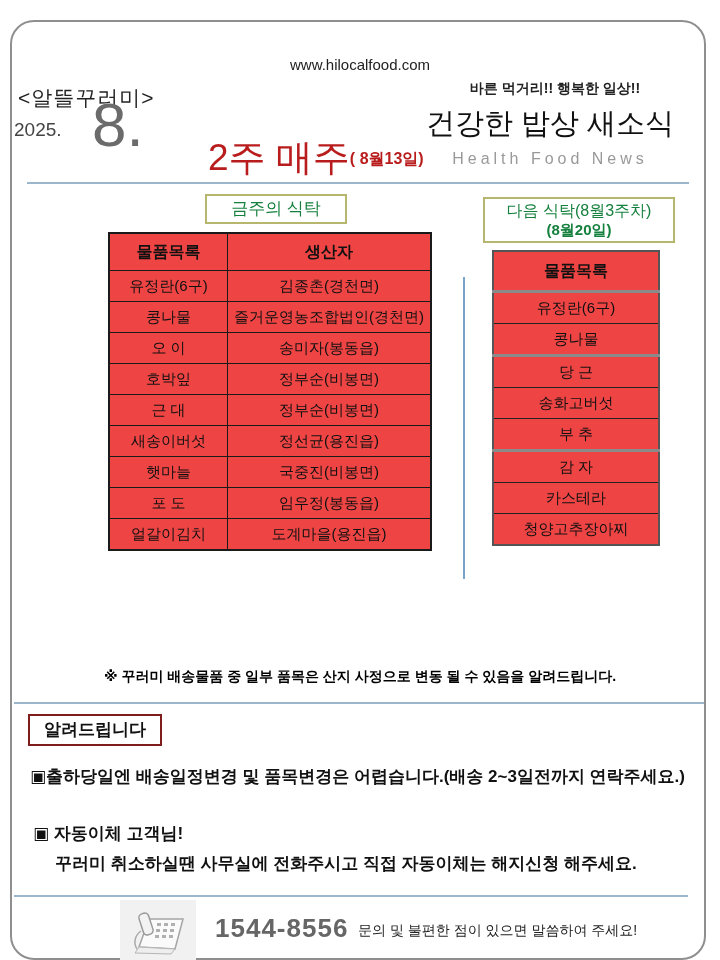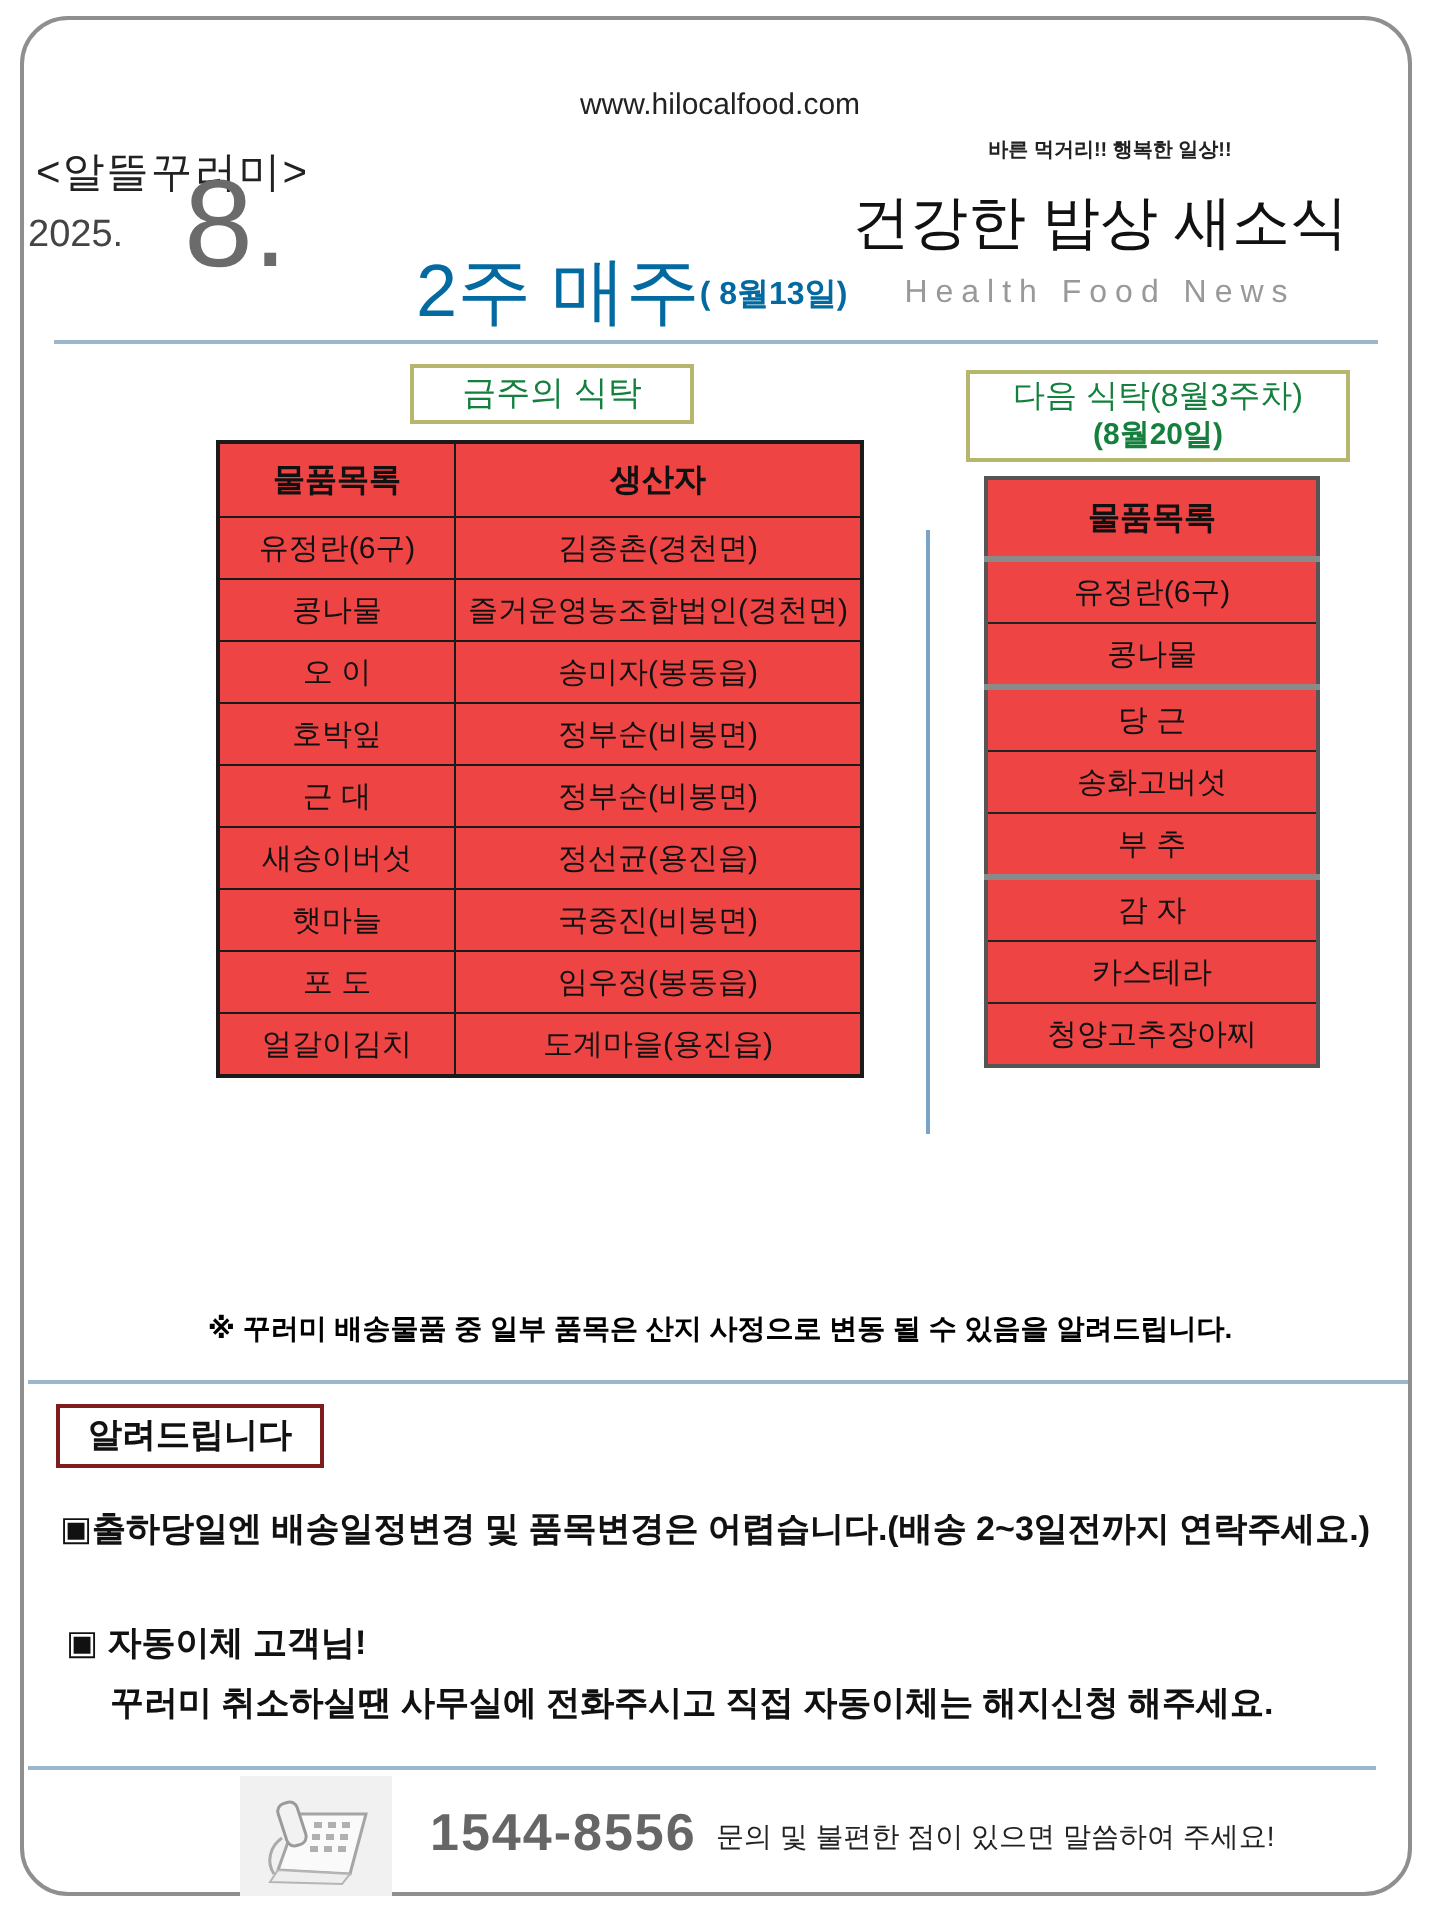--- a/index.html
+++ b/index.html
@@ -1,32 +1,32 @@
 <!DOCTYPE html>
 <html><head>
 <meta charset="utf-8">
 <style>
   html,body{margin:0;padding:0;}
   body{
     width:720px;height:960px;position:relative;background:#ffffff;
     font-family:"Liberation Sans","DejaVu Sans",sans-serif;color:#111;
     overflow:hidden;
   }
-  .abs{position:absolute;}
+  .abs{position:absolute;margin-top:12px;}
   .frame{
     left:10px;top:8px;width:692px;height:936px;
     border:2px solid #8f8f8f;border-radius:24px;background:#fff;
   }
   .site-url{top:44px;left:0;width:720px;text-align:center;font-size:15px;color:#222;}
   .brand{top:72px;left:18px;font-size:21px;letter-spacing:1px;color:#222;}
   .year{top:107px;left:14px;font-size:19px;color:#444;}
   .month{top:82px;left:92px;font-size:62px;color:#6b6b6b;line-height:1;}
-  .issue{top:121px;left:208px;font-size:37px;color:#0369a1;white-space:nowrap;}
+  .issue{top:121px;left:208px;font-size:37px;color:#b91c1c;white-space:nowrap;}
   .issue .issue-date{font-size:16px;font-weight:bold;vertical-align:6px;}
-  .slogan{top:68px;left:420px;width:270px;text-align:center;font-size:10px;font-weight:bold;color:#222;}
+  .slogan{top:68px;left:420px;width:270px;text-align:center;font-size:14px;font-weight:bold;color:#222;}
   .news-title{top:92px;left:400px;width:300px;text-align:center;font-size:29px;color:#111;}
   .news-sub{top:138px;left:400px;width:300px;text-align:center;font-size:16px;color:#999;letter-spacing:4px;}
   .divider{height:2px;background:#9cb6cc;}
   .div-header{top:170px;left:27px;width:662px;}
   .div-mid{top:690px;left:14px;width:690px;}
   .div-footer{top:883px;left:14px;width:674px;}
 
   .section-box{
     border:2px solid #b6b66e;background:#fff;text-align:center;color:#15803d;
   }

